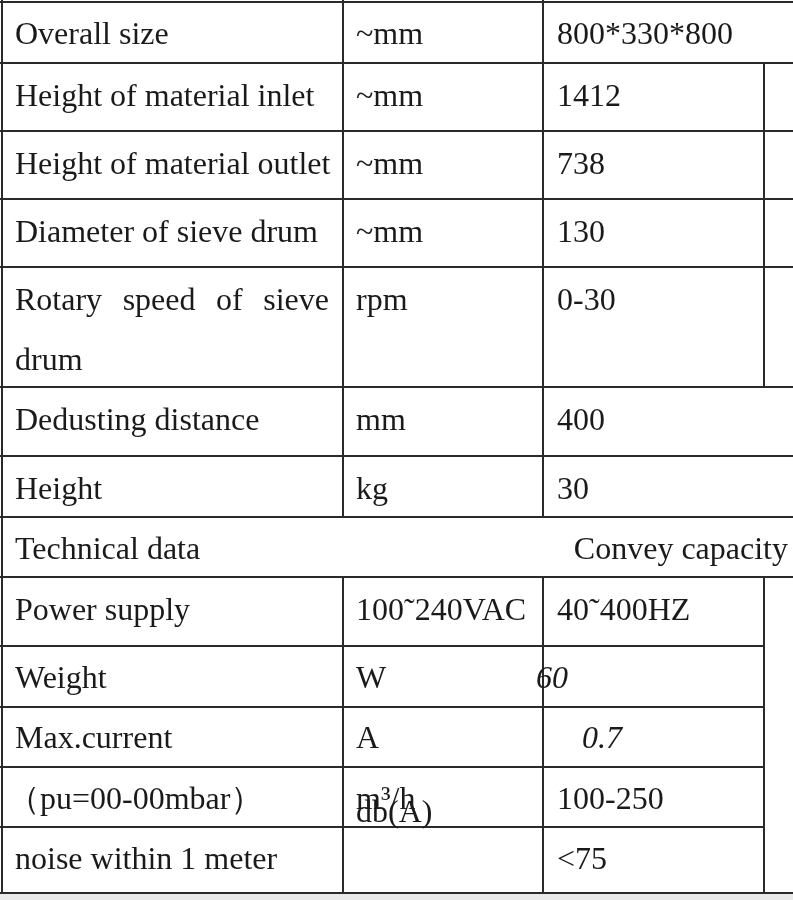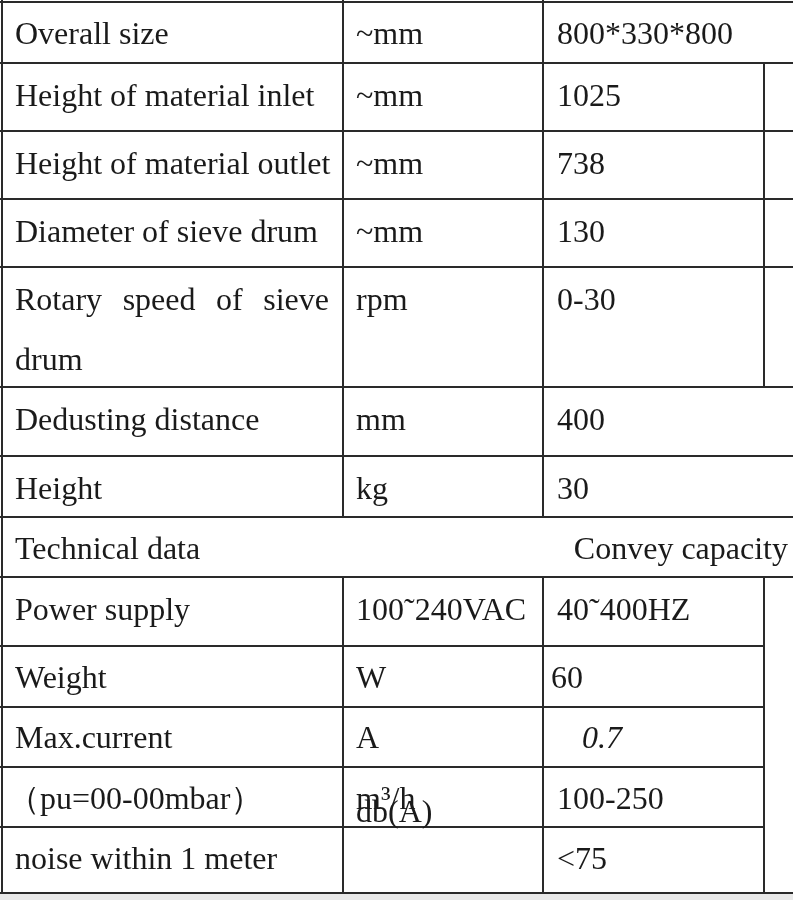--- a/index.html
+++ b/index.html
@@ -42,21 +42,21 @@
 
 <div>
   <div>
     <div class="cell" style="left:15px;top:18px;">Overall size</div>
     <div class="cell" style="left:356px;top:18px;">~mm</div>
     <div class="cell" style="left:557px;top:18px;">800*330*800</div>
   </div>
   <div>
     <div class="cell" style="left:15px;top:80px;">Height of material inlet</div>
     <div class="cell" style="left:356px;top:80px;">~mm</div>
-    <div class="cell" style="left:557px;top:80px;">1025</div>
+    <div class="cell" style="left:557px;top:80px;">1412</div>
   </div>
   <div>
     <div class="cell" style="left:15px;top:148px;">Height of material outlet</div>
     <div class="cell" style="left:356px;top:148px;">~mm</div>
     <div class="cell" style="left:557px;top:148px;">738</div>
   </div>
   <div>
     <div class="cell" style="left:15px;top:216px;">Diameter of sieve drum</div>
     <div class="cell" style="left:356px;top:216px;">~mm</div>
     <div class="cell" style="left:557px;top:216px;">130</div>
@@ -86,21 +86,21 @@
 
 <div>
   <div>
     <div class="cell" style="left:15px;top:594px;">Power supply</div>
     <div class="cell" style="left:356px;top:594px;">100˜240VAC</div>
     <div class="cell" style="left:557px;top:594px;">40˜400HZ</div>
   </div>
   <div>
     <div class="cell" style="left:15px;top:662px;">Weight</div>
     <div class="cell" style="left:356px;top:662px;">W</div>
-    <div class="cell" style="left:551px;top:662px;">60</div>
+    <div class="cell" style="left:536px;top:662px;font-style:italic;">60</div>
   </div>
   <div>
     <div class="cell" style="left:15px;top:722px;">Max.current</div>
     <div class="cell" style="left:356px;top:722px;">A</div>
     <div class="cell" style="left:582px;top:722px;font-style:italic;">0.7</div>
   </div>
   <div>
     <div class="cell" style="left:8px;top:783px;">（pu=00-00mbar）</div>
     <div class="cell" style="left:356px;top:783px;">m³/h</div>
     <div class="cell" style="left:557px;top:783px;">100-250</div>

